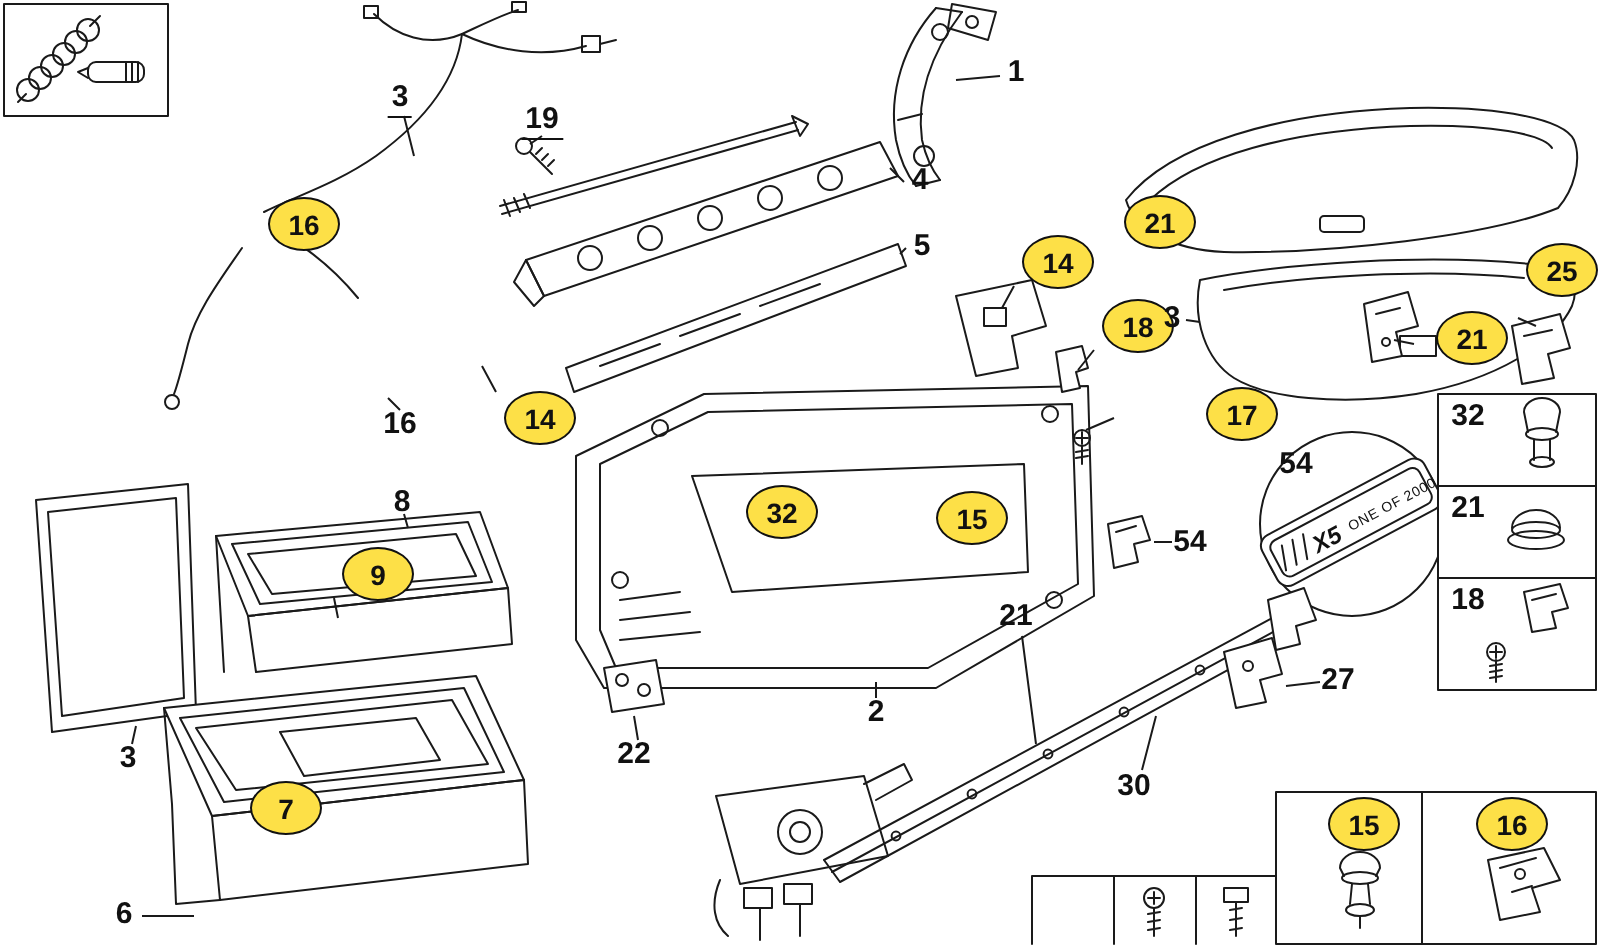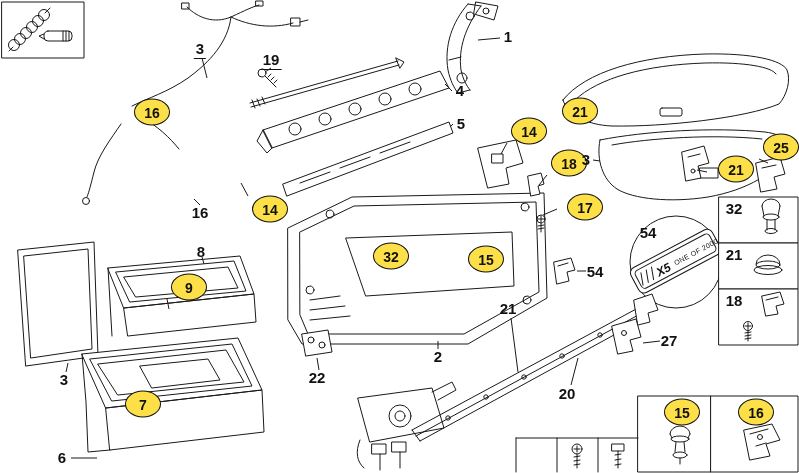--- a/index.html
+++ b/index.html
@@ -257,35 +257,35 @@
 <div class="co" style="left:508px;top:36px">1</div>
 <div class="co" style="left:460px;top:90px">4</div>
 <div class="co" style="left:461px;top:123px">5</div>
 <div class="co c" style="left:130px;top:112px">16</div>
 <div class="co" style="left:200px;top:212px">16</div>
 <div class="co c" style="left:248px;top:209px">14</div>
 <div class="co c" style="left:507px;top:131px">14</div>
 <div class="co c" style="left:547px;top:163px">18</div>
 <div class="co" style="left:586px;top:159px">3</div>
 <div class="co c" style="left:558px;top:111px">21</div>
-<div class="co c" style="left:563px;top:207px">17</div>
+<div class="co c" style="left:599px;top:207px">17</div>
 <div class="co c" style="left:714px;top:169px">21</div>
-<div class="co c" style="left:759px;top:147px">25</div>
+<div class="co c" style="left:759px;top:135px">25</div>
 <div class="co" style="left:648px;top:232px">54</div>
 <div class="co c" style="left:369px;top:256px">32</div>
 <div class="co c" style="left:464px;top:259px">15</div>
 <div class="co" style="left:595px;top:271px">54</div>
 <div class="co" style="left:201px;top:251px">8</div>
 <div class="co c" style="left:167px;top:287px">9</div>
 <div class="co" style="left:64px;top:379px">3</div>
 <div class="co" style="left:438px;top:356px">2</div>
 <div class="co" style="left:317px;top:377px">22</div>
 <div class="co" style="left:508px;top:308px">21</div>
 <div class="co" style="left:669px;top:340px">27</div>
-<div class="co" style="left:567px;top:393px">20</div>
+<div class="co" style="left:567px;top:393px">30</div>
 <div class="co c" style="left:121px;top:404px">7</div>
 <div class="co" style="left:62px;top:457px">6</div>
 
 <div class="co" style="left:734px;top:208px">32</div>
 <div class="co" style="left:734px;top:254px">21</div>
 <div class="co" style="left:734px;top:300px">18</div>
 <div class="co c" style="left:660px;top:412px">15</div>
 <div class="co c" style="left:734px;top:412px">16</div>
 
 </div>

